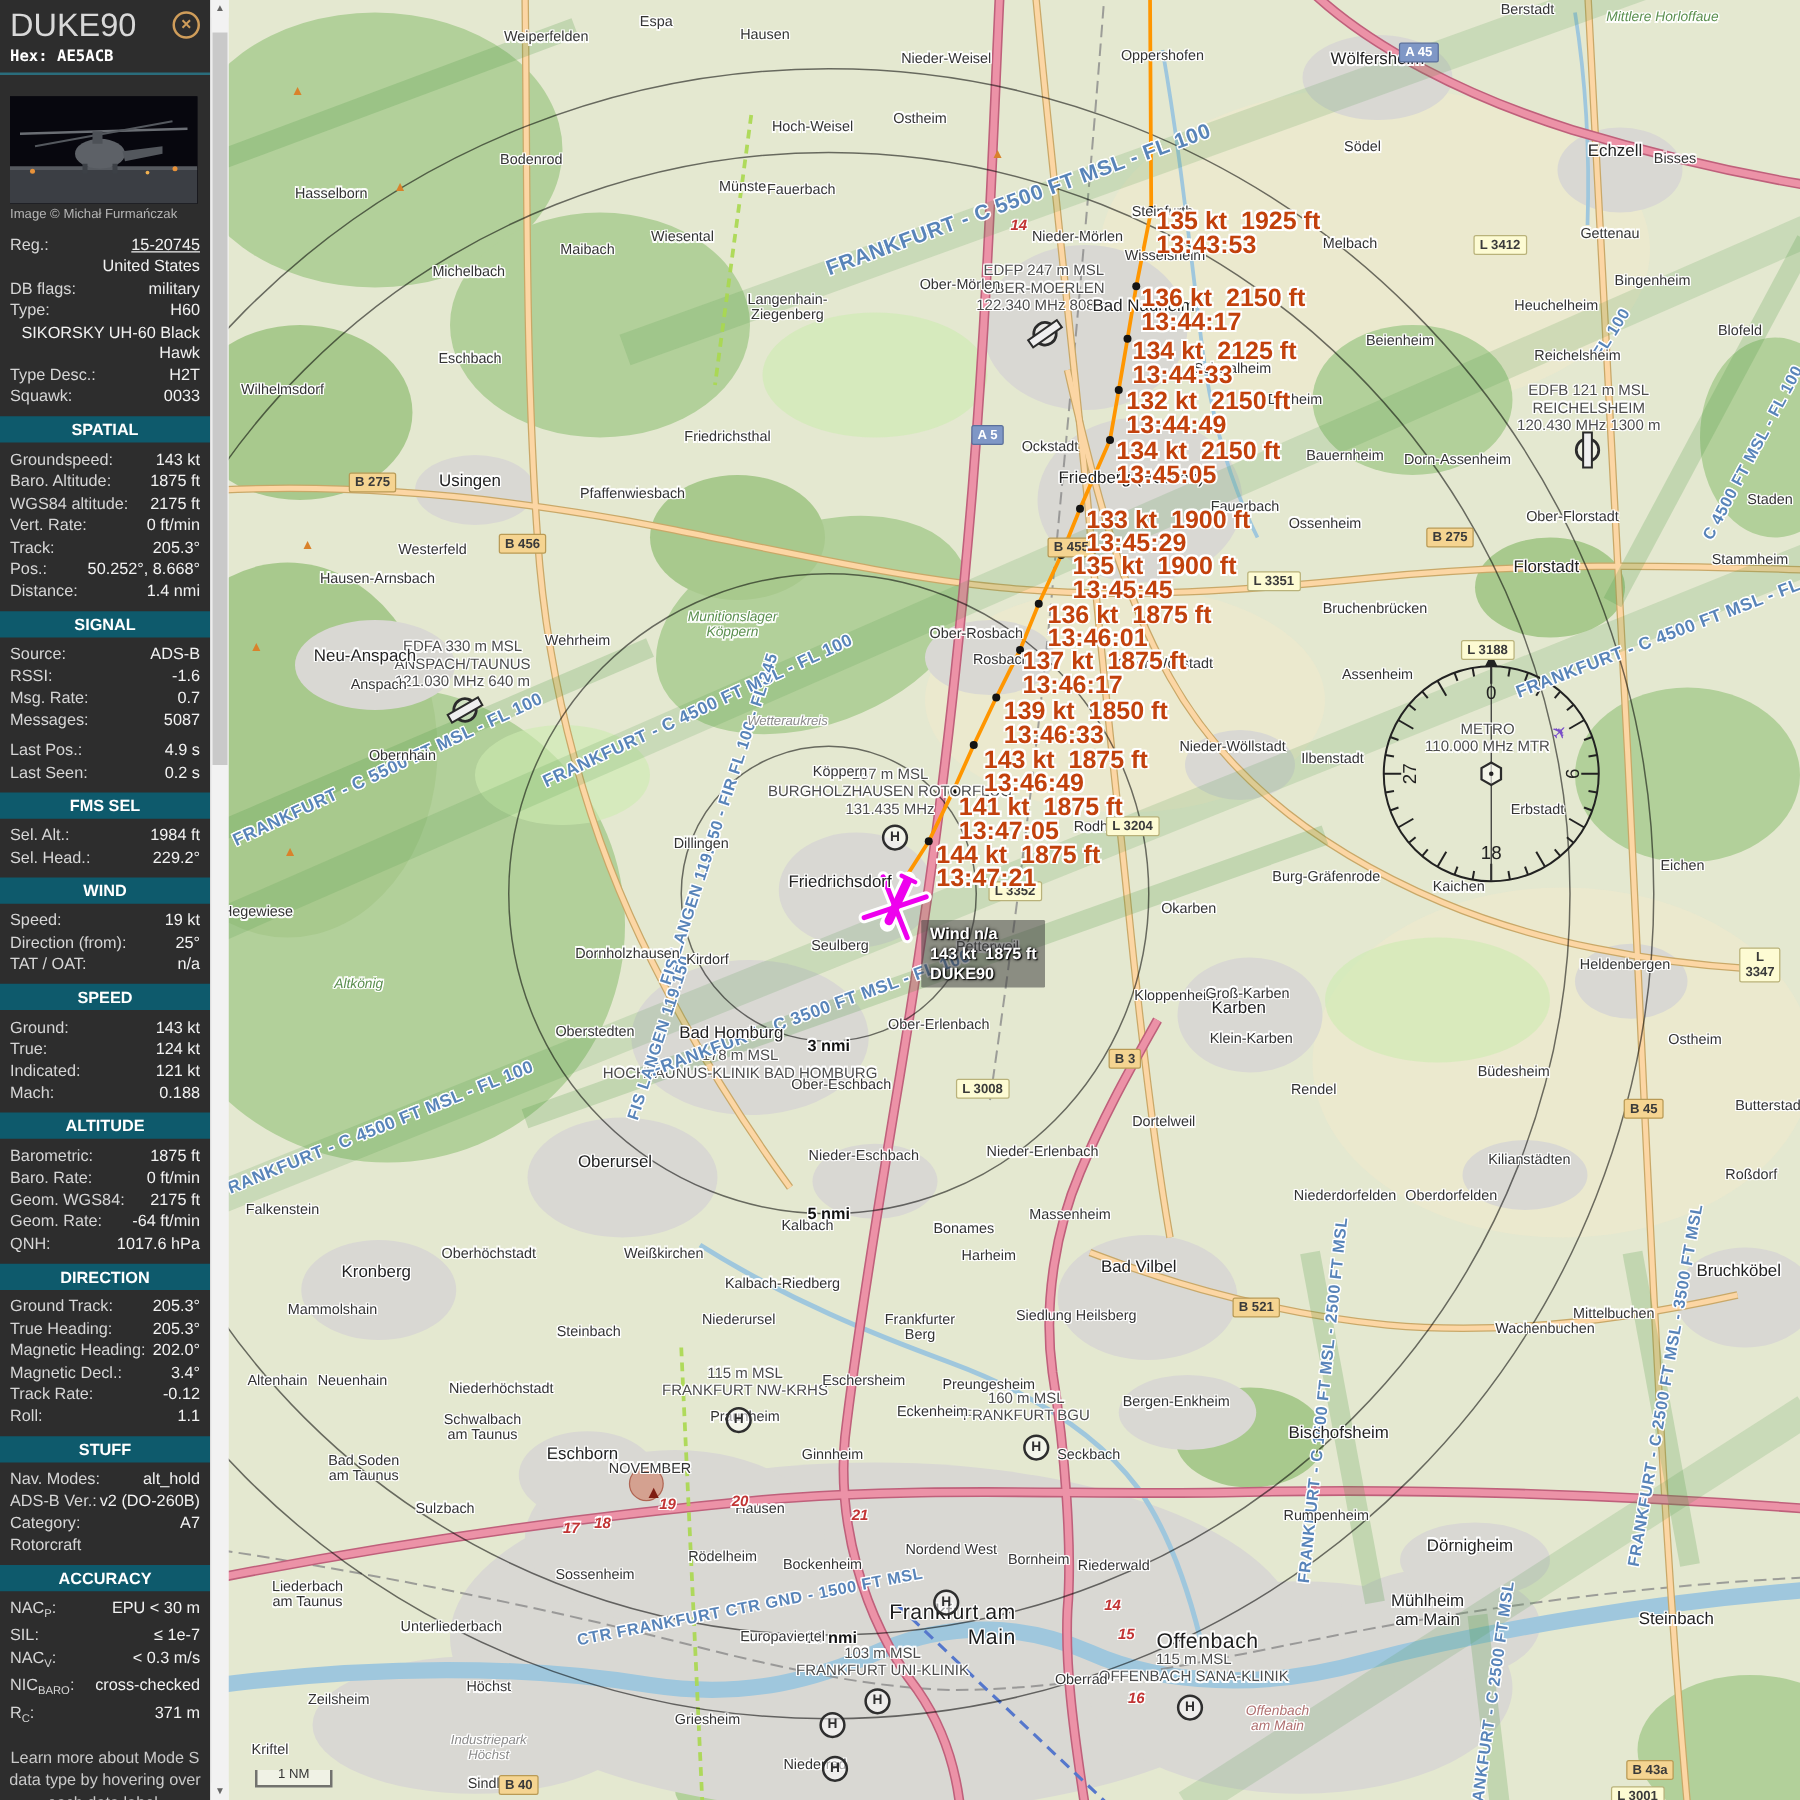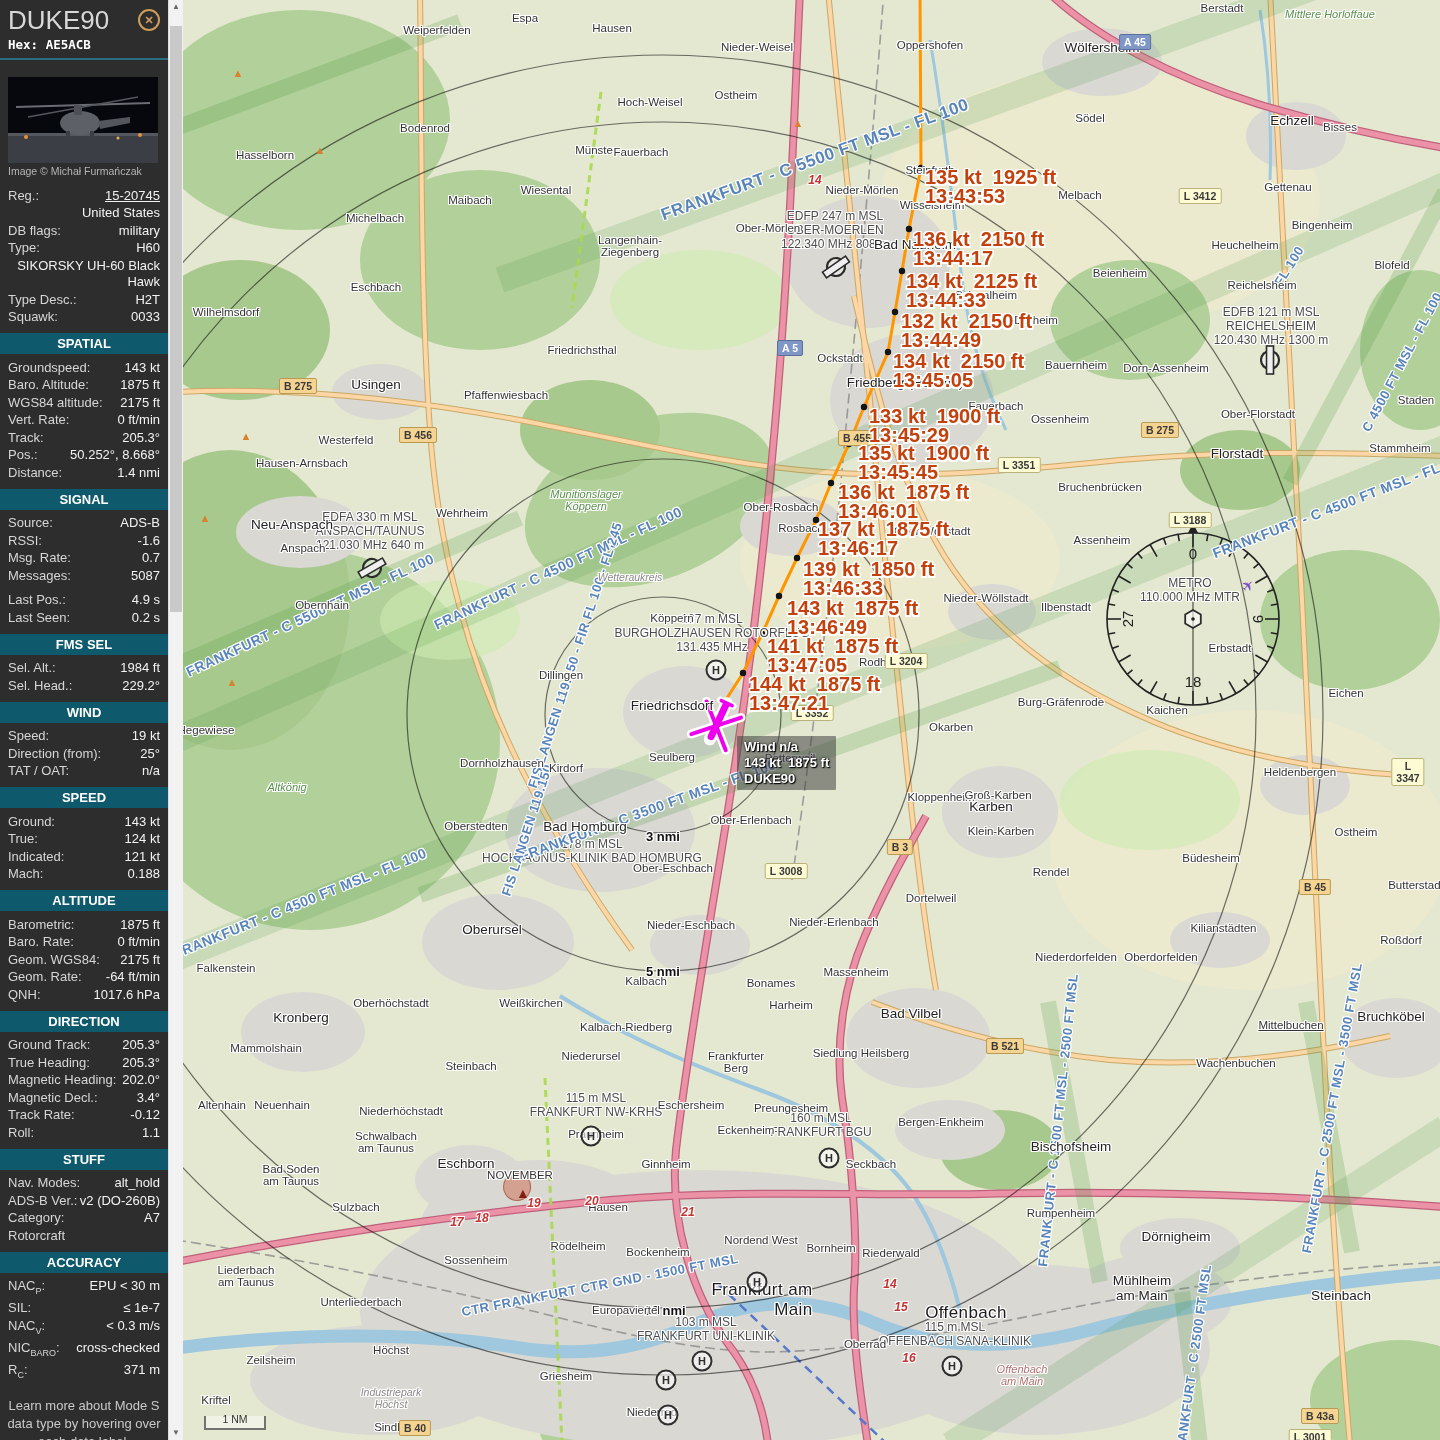--- a/index.html
+++ b/index.html
@@ -509,21 +509,21 @@
 Höchst</div>
       <div class="ml lbl-district2" style="left: 1022px; top: 1375px; transform: translate(-50%, -50%);">Offenbach
 am Main</div>
       <div class="ml lbl-town-lg" style="left: 1142px; top: 1288px; transform: translate(-50%, -50%);">Mühlheim
 am Main</div>
       <div class="ml lbl-town" style="left: 1061px; top: 1213px; transform: translate(-50%, -50%);">Rumpenheim</div>
       <div class="ml lbl-town-lg" style="left: 1071px; top: 1146px; transform: translate(-50%, -50%);">Bischofsheim</div>
       <div class="ml lbl-town-lg" style="left: 1176px; top: 1236px; transform: translate(-50%, -50%);">Dörnigheim</div>
       <div class="ml lbl-town-lg" style="left: 1341px; top: 1295px; transform: translate(-50%, -50%);">Steinbach</div>
       <div class="ml lbl-town-lg" style="left: 1391px; top: 1016px; transform: translate(-50%, -50%);">Bruchköbel</div>
-      <div class="ml lbl-town" style="left: 1291px; top: 1025px; transform: translate(-50%, -50%); text-decoration: underline;">Mittelbuchen</div>
+      <div class="ml lbl-town" style="left: 1291px; top: 1051px; transform: translate(-50%, -50%);">Mittelbuchen</div>
       <div class="ml lbl-town" style="left: 1236px; top: 1063px; transform: translate(-50%, -50%);">Wachenbuchen</div>
       <div class="ml lbl-town" style="left: 1216px; top: 928px; transform: translate(-50%, -50%); padding-left: 15px;">Kilianstädten</div>
       <div class="ml lbl-town" style="left: 1161px; top: 957px; transform: translate(-50%, -50%);">Oberdorfelden</div>
       <div class="ml lbl-town" style="left: 1076px; top: 957px; transform: translate(-50%, -50%);">Niederdorfelden</div>
       <div class="ml lbl-town" style="left: 1401px; top: 940px; transform: translate(-50%, -50%);">Roßdorf</div>
       <div class="ml lbl-town" style="left: 1416px; top: 885px; transform: translate(-50%, -50%);">Butterstadt</div>
       <div class="ml lbl-town" style="left: 1356px; top: 832px; transform: translate(-50%, -50%);">Ostheim</div>
       <div class="ml lbl-town-lg" style="left: 1176px; top: 1236px; transform: translate(-50%, -50%);">Dörnigheim</div>
       <div class="ml shield shield-a" style="left: 1135px; top: 42px; transform: translate(-50%, -50%);">A 45</div>
       <div class="ml shield shield-a" style="left: 790px; top: 348px; transform: translate(-50%, -50%);">A 5</div>

